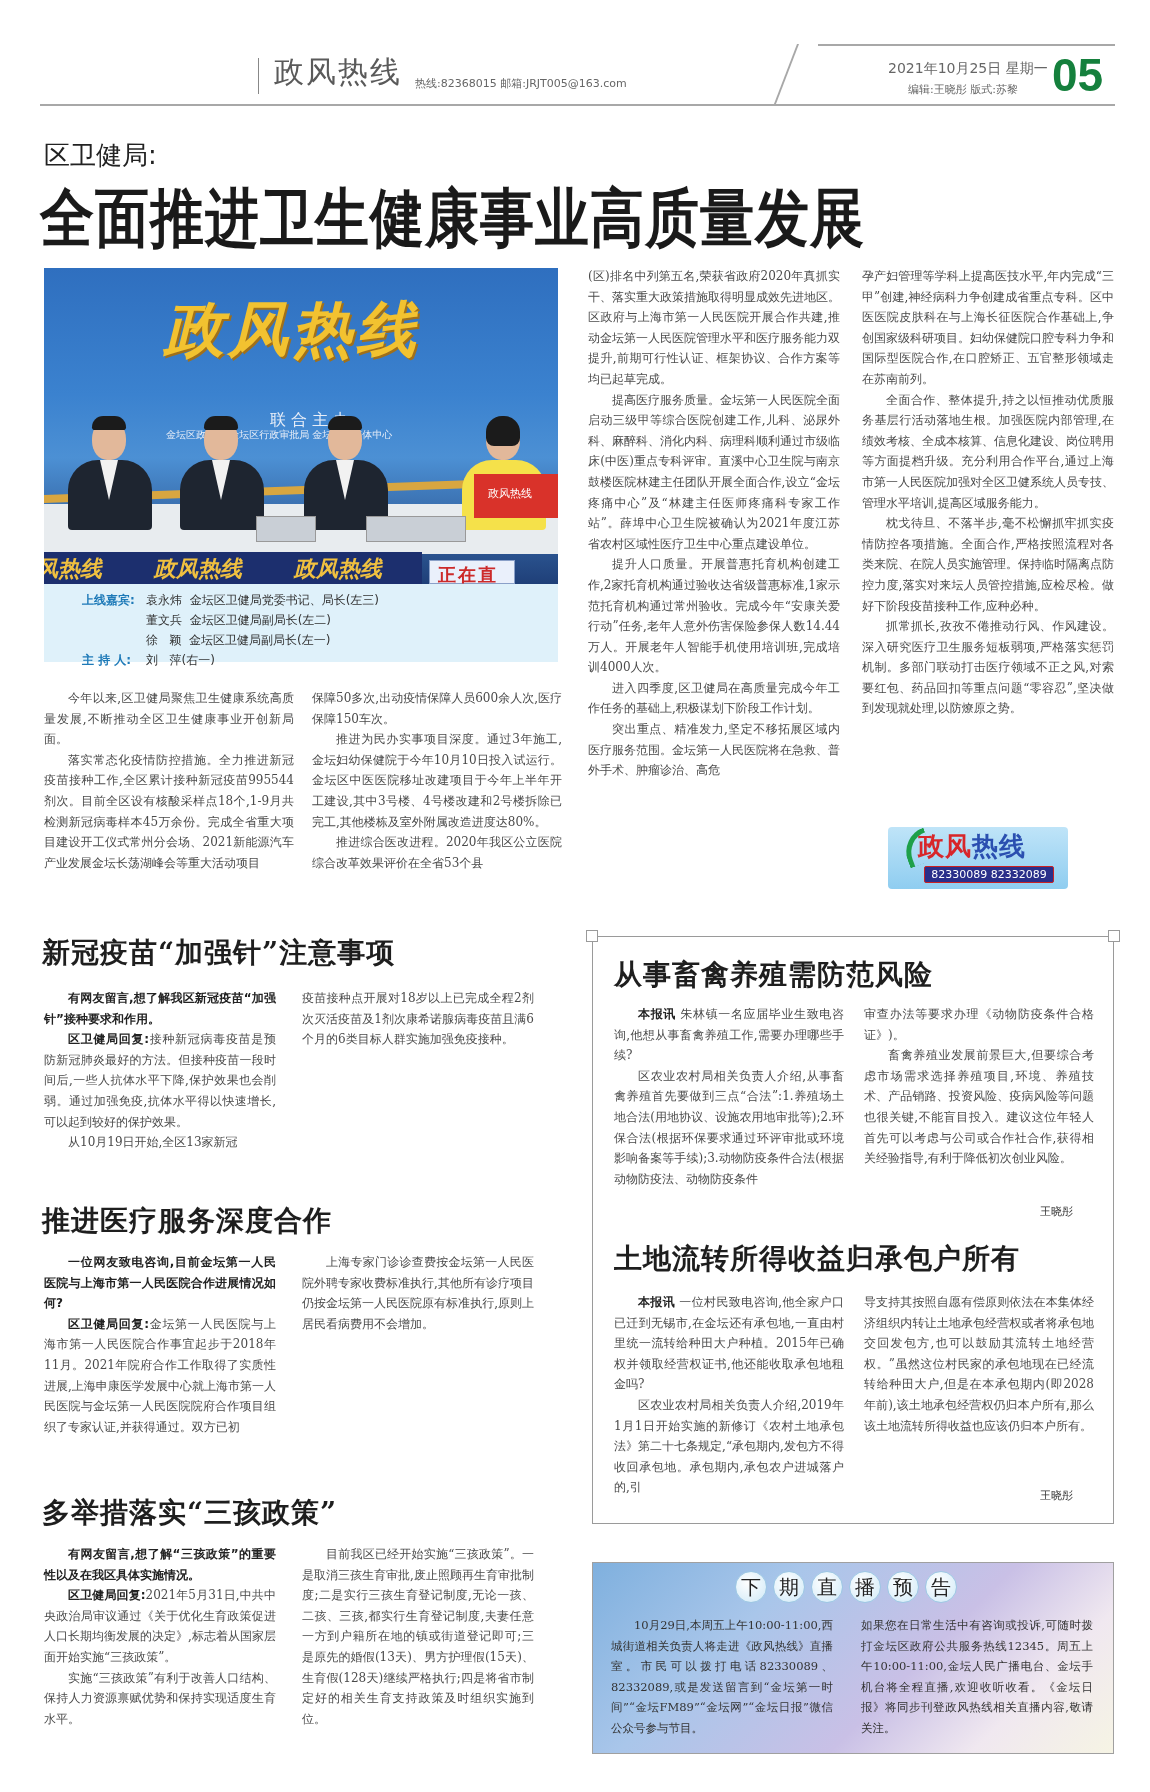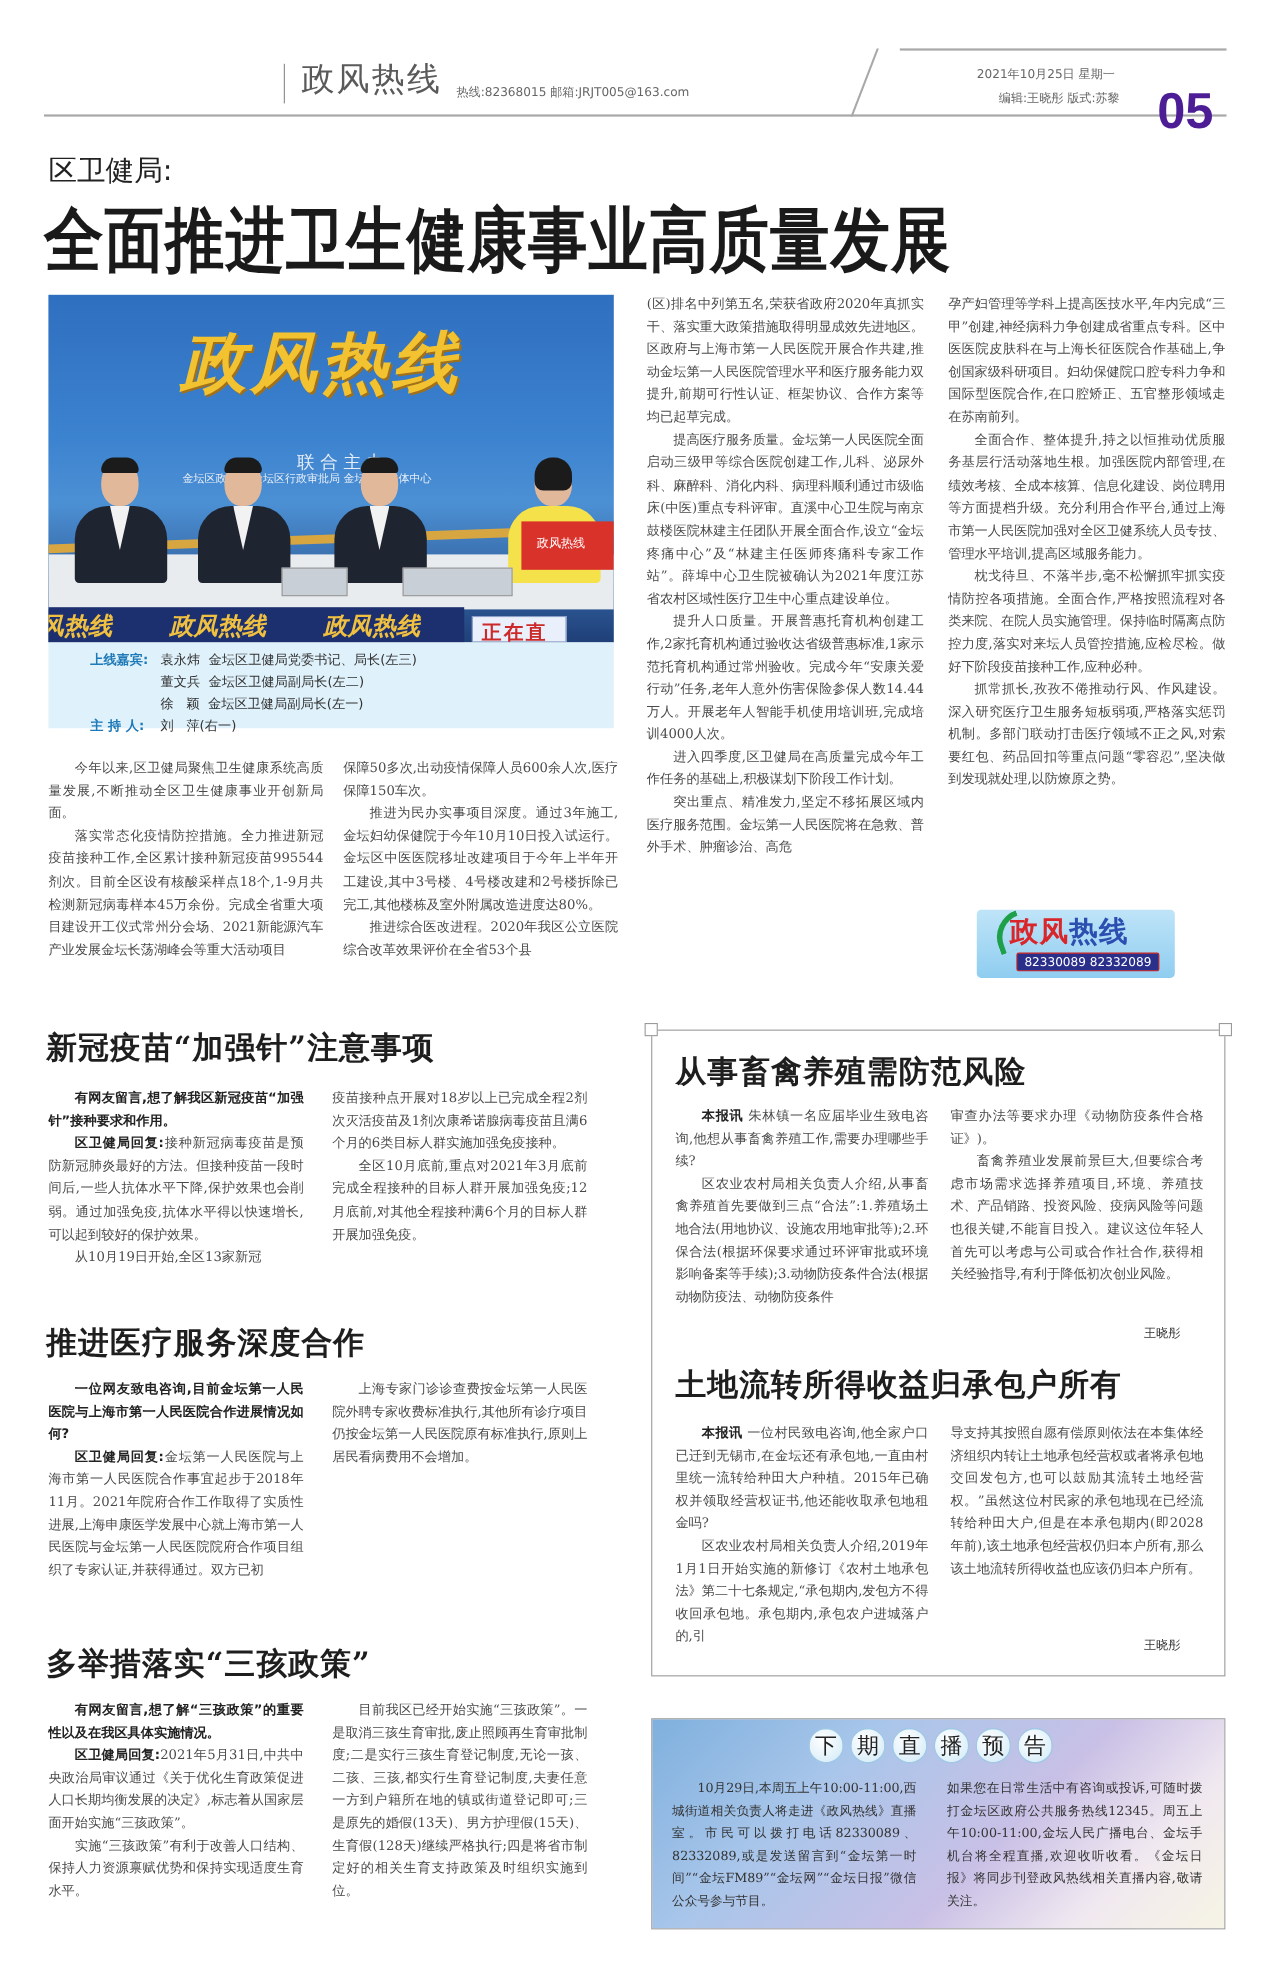--- a/index.html
+++ b/index.html
@@ -8,23 +8,23 @@
 
   
   .mast { position: absolute; left: 40px; top: 40px; width: 1075px; height: 66px; }
   .mast-line { position: absolute; left: 0; top: 64px; width: 1075px; height: 2px; background: #a8a8a8; }
   .mast-topline { position: absolute; left: 778px; top: 4px; width: 297px; height: 2px; background: #a8a8a8; }
   .mast-slant { position: absolute; left: 757px; top: 4px; width: 2px; height: 62px; background: #a8a8a8; transform: skewX(-21deg); transform-origin: top left; }
   .logo { position: absolute; left: 6px; top: 8px; font-family: "DejaVu Serif", serif; font-weight: bold; font-style: italic; font-size: 40px; color: #d42a2a; letter-spacing: 2px; }
   .logo-sep { position: absolute; left: 218px; top: 18px; width: 1px; height: 36px; background: #888; }
   .section-name { position: absolute; left: 234px; top: 12px; font-family: "DejaVu Sans", sans-serif; font-size: 30px; color: #5a5a5a; letter-spacing: 2px; }
   .hotline { position: absolute; left: 375px; top: 36px; font-family: "DejaVu Sans", sans-serif; font-size: 11px; color: #666; }
-  .issue-date { position: absolute; left: 848px; top: 20px; font-family: "DejaVu Sans", sans-serif; font-size: 11px; color: #666; }
+  .issue-date { position: absolute; left: 848px; top: 20px; font-family: "DejaVu Sans", sans-serif; font-size: 14px; color: #666; }
   .issue-editor { position: absolute; left: 868px; top: 42px; font-family: "DejaVu Sans", sans-serif; font-size: 11px; color: #666; }
-  .page-no { position: absolute; left: 1012px; top: 8px; font-family: "Liberation Sans", sans-serif; font-weight: bold; font-size: 46px; color: #4c1d95; margin-top: 25px; }
+  .page-no { position: absolute; left: 1012px; top: 8px; font-family: "Liberation Sans", sans-serif; font-weight: bold; font-size: 46px; color: #15803d; }
 
   
   .kicker { position: absolute; left: 44px; top: 138px; font-family: "DejaVu Sans", sans-serif; font-size: 26px; color: #222; }
   .headline { position: absolute; left: 40px; top: 176px; font-family: "DejaVu Serif", serif; font-weight: bold; font-size: 54px; color: #1a1a1a; letter-spacing: 1px; transform: scaleY(1.18); transform-origin: top left; }
 
   
   .photo { position: absolute; left: 44px; top: 268px; width: 514px; height: 316px; overflow: hidden;
     background: linear-gradient(180deg, #2f6fbf 0%, #3b82cf 40%, #4c90d4 60%, #1f3f78 100%); }
   .photo .studio-title { position: absolute; left: 120px; top: 22px; font-family: "DejaVu Sans", sans-serif; font-weight: bold; font-style: italic; font-size: 60px; color: #f2c230; text-shadow: 2px 2px 0 #a0701a; letter-spacing: 4px; }
   .photo .sponsor-1 { position: absolute; left: 226px; top: 142px; font-family: "DejaVu Sans", sans-serif; font-size: 16px; color: #e8eef8; }
@@ -184,21 +184,20 @@
 </div>
 
 <h2 class="sub-head" style="left:42px;top:934px;">新冠疫苗“加强针”注意事项</h2>
 <div class="col" style="left:44px;top:988px;width:232px;">
   <p><b>有网友留言,想了解我区新冠疫苗“加强针”接种要求和作用。</b></p>
   <p><b>区卫健局回复:</b><span>接种新冠病毒疫苗是预防新冠肺炎最好的方法。但接种疫苗一段时间后,一些人抗体水平下降,保护效果也会削弱。通过加强免疫,抗体水平得以快速增长,可以起到较好的保护效果。</span></p>
   <p>从10月19日开始,全区13家新冠</p>
 </div>
 <div class="col" style="left:302px;top:988px;width:232px;">
   <p class="noindent">疫苗接种点开展对18岁以上已完成全程2剂次灭活疫苗及1剂次康希诺腺病毒疫苗且满6个月的6类目标人群实施加强免疫接种。</p>
-  <p>全区10月底前,重点对2021年3月底前完成全程接种的目标人群开展加强免疫;12月底前,对其他全程接种满6个月的目标人群开展加强免疫。</p>
 </div>
 
 <h2 class="sub-head" style="left:42px;top:1202px;">推进医疗服务深度合作</h2>
 <div class="col" style="left:44px;top:1252px;width:232px;">
   <p><b>一位网友致电咨询,目前金坛第一人民医院与上海市第一人民医院合作进展情况如何?</b></p>
   <p><b>区卫健局回复:</b><span>金坛第一人民医院与上海市第一人民医院合作事宜起步于2018年11月。2021年院府合作工作取得了实质性进展,上海申康医学发展中心就上海市第一人民医院与金坛第一人民医院院府合作项目组织了专家认证,并获得通过。双方已初</span></p>
 </div>
 <div class="col" style="left:302px;top:1252px;width:232px;">
   <p>上海专家门诊诊查费按金坛第一人民医院外聘专家收费标准执行,其他所有诊疗项目仍按金坛第一人民医院原有标准执行,原则上居民看病费用不会增加。</p>
 </div>

